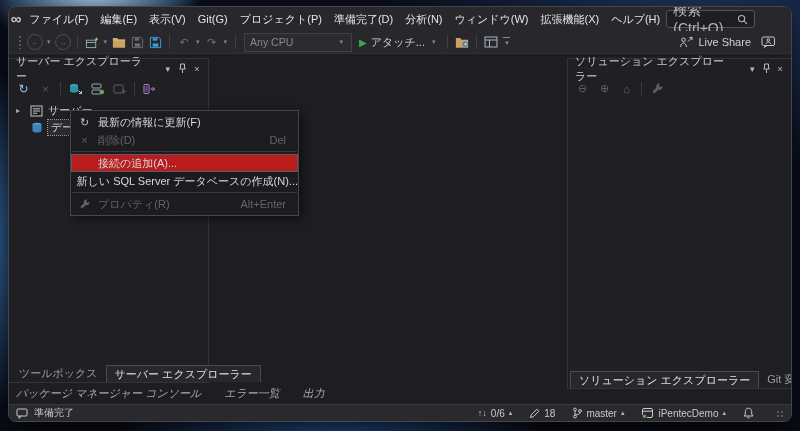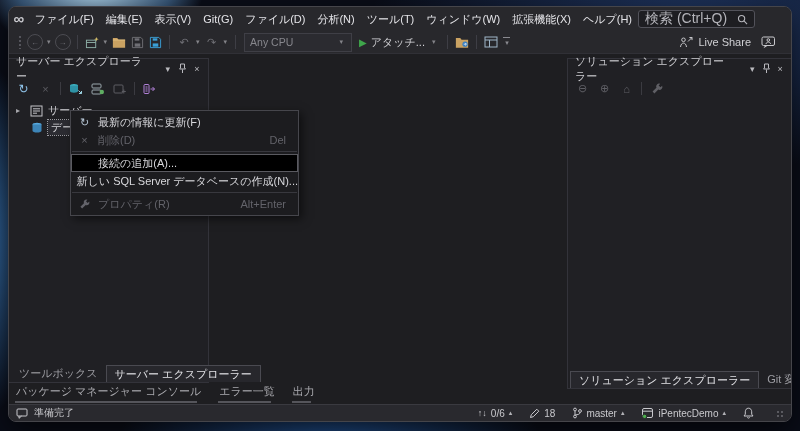--- a/index.html
+++ b/index.html
@@ -53,58 +53,58 @@
   .pt-sep{width:1px;height:13px;background:#3b3b41;}
   .tree{flex:1;padding-top:3px;overflow:hidden;}
   .trow{height:17px;display:flex;align-items:center;gap:5px;padding-left:7px;color:#d4d4d8;}
   .trow.indent{padding-left:22px;}
   .twisty{width:9px;color:#a8a8ad;font-size:8px;}
   .sel-label{outline:1px dotted #9a9aa0;background:#2c2c32;padding:0 3px;}
   .tabstrip{height:17px;display:flex;align-items:stretch;padding-left:2px;flex:0 0 auto;}
   .tab{padding:1px 8px 0;color:#9d9da3;line-height:15px;white-space:nowrap;}
   .tab.active{background:#27272c;border:1px solid #4a4a51;border-bottom:none;color:#e2e2e6;}
   .pane-tabs{position:absolute;left:6px;bottom:1px;display:flex;gap:16px;color:#ababb0;}
-  .ptab{display:flex;flex-direction:column;}
+  .ptab{display:flex;flex-direction:row;font-style:italic;}
   .ptab .lbl{padding:0 1px 2px;}
   .ptab .bar{height:2px;background:#55555b;margin-right:5px;}
   
   .statusbar{height:16px;flex:0 0 auto;background:#29292e;border-top:1px solid #3a3a40;
     display:flex;align-items:center;padding:0 7px;color:#c9c9cd;font-size:10px;}
   .sb-left{display:flex;align-items:center;gap:6px;}
   .sb-right{margin-left:auto;display:flex;align-items:center;gap:17px;}
   .sb-item{display:flex;align-items:center;gap:4px;}
   .caret-up{font-size:7px;color:#b2b2b7;}
   .grip-corner{width:9px;height:9px;margin-left:4px;background-image:radial-gradient(circle,#5a5a60 1px,transparent 1.2px);background-size:4px 4px;background-position:bottom right;}
   
   .ctx{position:absolute;left:70px;top:110px;width:227px;background:#1c1c1f;border:1px solid #46464c;
     box-shadow:3px 3px 9px rgba(0,0,0,.55);padding:2px 0;z-index:50;font-size:11px;}
   .cmr{height:18px;display:flex;align-items:center;}
-  .cmr.hover{background:#000000;box-shadow:inset 0 0 0 1px #5a5a60;}
+  .cmr.hover{background:#b91c1c;box-shadow:inset 0 0 0 1px #5a5a60;}
   .cmi{width:27px;display:flex;justify-content:center;align-items:center;color:#b9c9d8;}
   .cml{flex:1;color:#d8d8dc;white-space:nowrap;}
   .cms{padding-right:12px;color:#6d6d72;padding-left:29px;}
   .cmr.disabled .cml,.cmr.disabled .cms,.cmr.disabled .cmi{color:#63636a;}
   .cmsep{height:1px;background:#38383e;margin:2px 1px;}
   svg{display:block;}
 </style>
 </head>
 <body>
 
 <div id="desktop">
   <div id="vs-window">
 
     <div class="titlebar">
       <div class="vslogo">∞</div>
       <div class="menu-item">ファイル(F)</div>
       <div class="menu-item">編集(E)</div>
       <div class="menu-item">表示(V)</div>
       <div class="menu-item">Git(G)</div>
-      <div class="menu-item">ファイル(D)</div>
+      <div class="menu-item">プロジェクト(P)</div>
+      <div class="menu-item">準備完了(D)</div>
       <div class="menu-item">分析(N)</div>
-      <div class="menu-item">ツール(T)</div>
       <div class="menu-item">ウィンドウ(W)</div>
       <div class="menu-item">拡張機能(X)</div>
       <div class="menu-item">ヘルプ(H)</div>
       <div class="searchbox">
         <span class="ph">検索 (Ctrl+Q)</span>
         <span>
           <svg width="11" height="11" viewBox="0 0 12 12">
               <circle cx="5" cy="5" r="3.4" fill="none" stroke="#b4b4ba" stroke-width="1.2"></circle>
               <path d="M7.6 7.6L11 11" stroke="#b4b4ba" stroke-width="1.2"></path>
             </svg>

